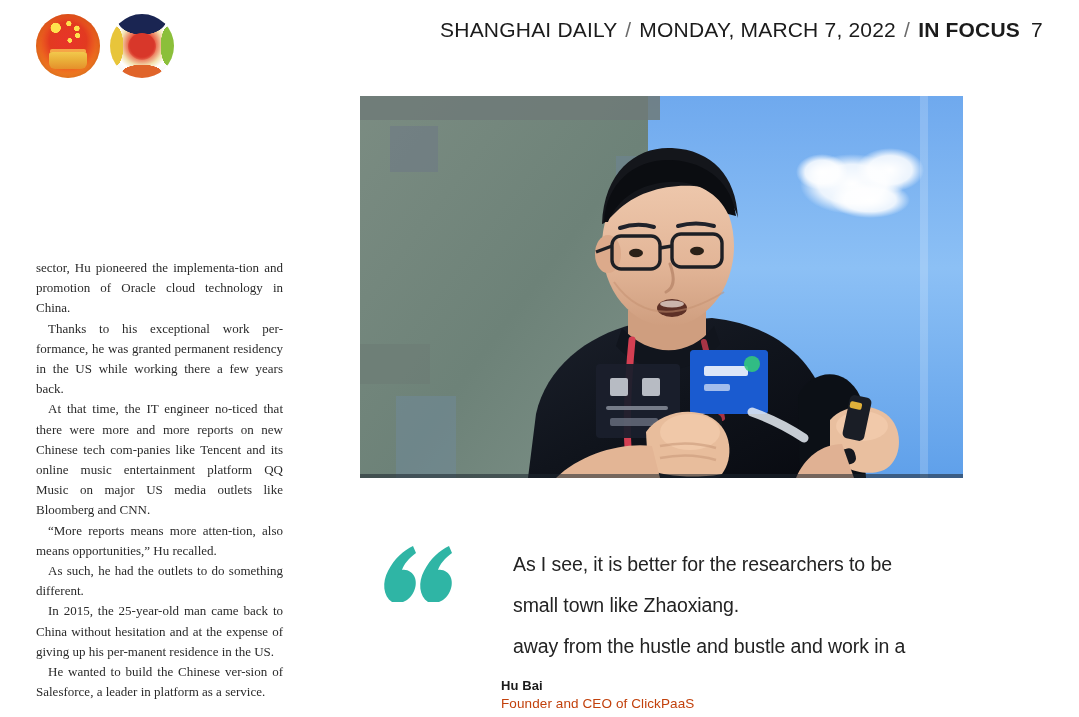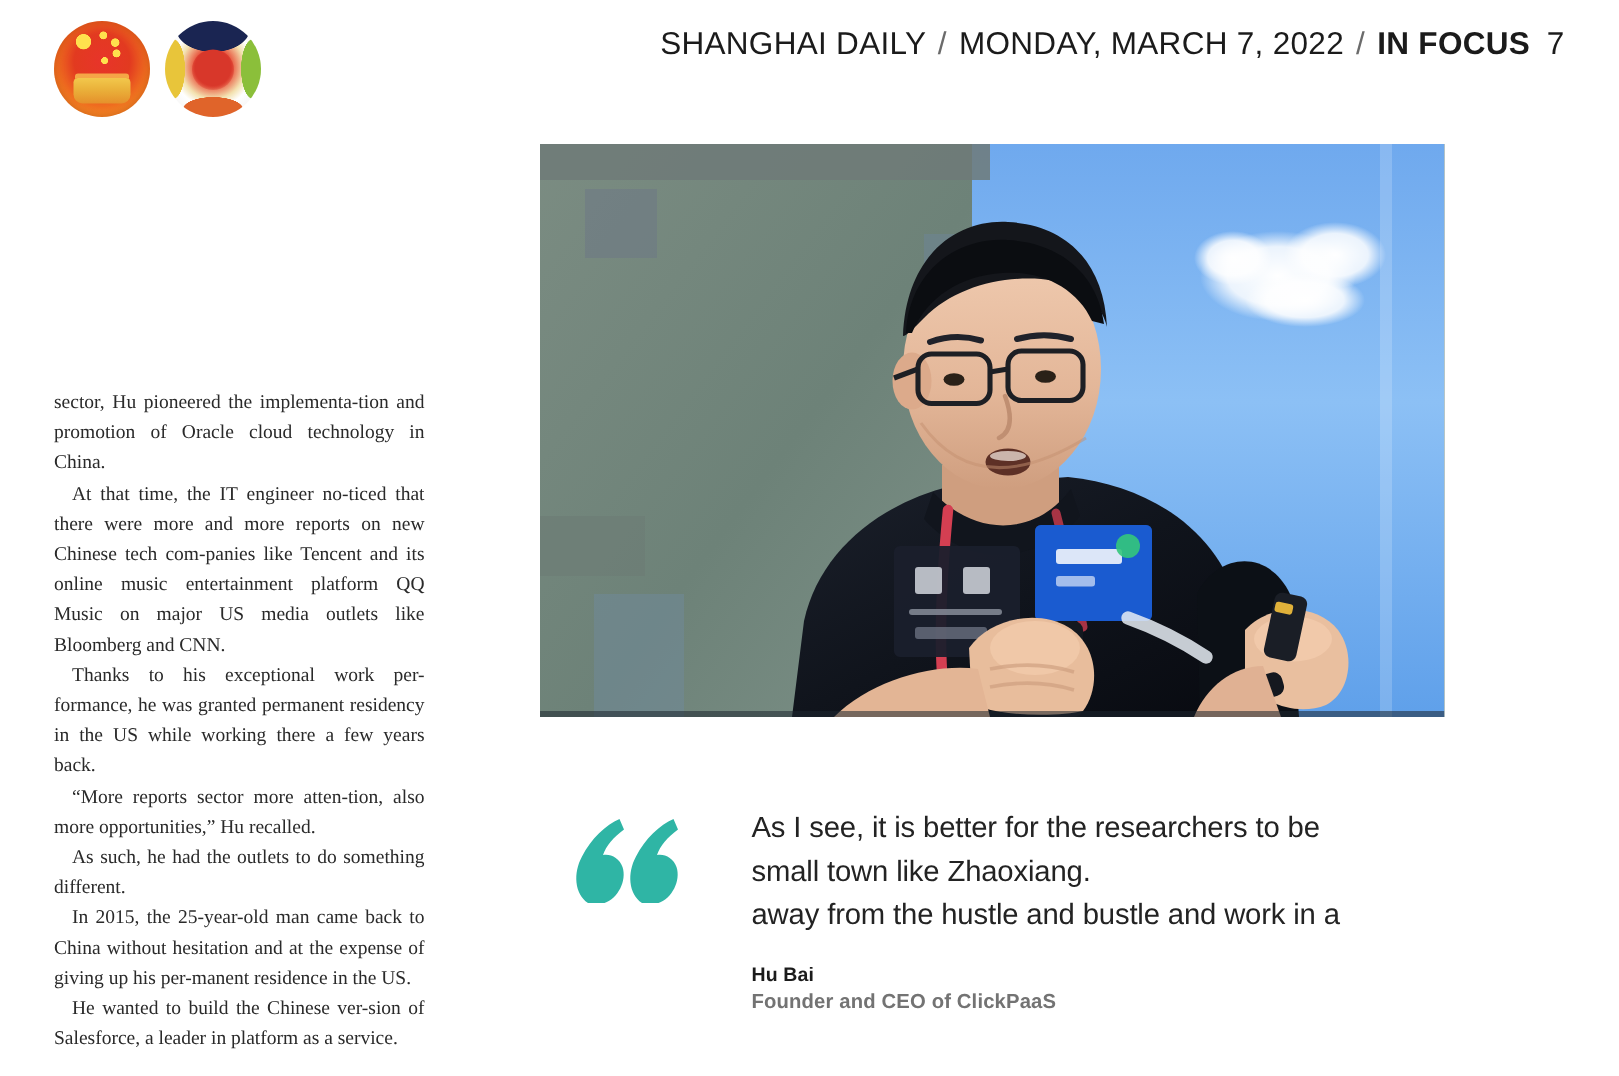--- a/index.html
+++ b/index.html
@@ -149,42 +149,42 @@
     top: 6px;
     width: 72px;
     height: 60px;
     color: #2fb5a5;
     line-height: 1;
   }
   .quote-body {
     margin-left: 119px;
   }
   .quote-text {
-    margin: 0;
+    margin: 12px;
     font-family: "Liberation Sans", sans-serif;
     font-size: 19.5px;
     line-height: 29px;
     color: #232323;
     letter-spacing: -.1px;
     font-weight: 400;
   }
   .attrib-name {
     margin: 17px 0 0 0;
     font-family: "Liberation Sans", sans-serif;
     font-size: 13px;
     font-weight: bold;
     color: #1b1b1b;
     letter-spacing: .1px;
   }
   .attrib-role {
     margin: 3px 0 0 0;
     font-family: "Liberation Sans", sans-serif;
     font-size: 13.5px;
-    font-weight: 700;
-    color: #737373;
+    font-weight: 400;
+    color: #c2410c;
     letter-spacing: .1px;
   }
 </style>
 </head>
 <body>
 
 <div class="masthead">
 
   <div class="emblems">
     <div class="emblem emblem-prc"></div>
@@ -197,23 +197,23 @@
     <span>MONDAY, MARCH 7, 2022</span>
     <span class="sep">/</span>
     <span class="infocus">IN FOCUS</span>
     <span class="pagenum">7</span>
   </div>
 
 </div>
 
 <div class="text-column">
   <p>sector, Hu pioneered the implementa-tion and promotion of Oracle cloud technology in China.</p>
+  <p class="indent">Thanks to his exceptional work per-formance, he was granted permanent residency in the US while working there a few years back.</p>
   <p class="indent">At that time, the IT engineer no-ticed that there were more and more reports on new Chinese tech com-panies like Tencent and its online music entertainment platform QQ Music on major US media outlets like Bloomberg and CNN.</p>
-  <p class="indent">Thanks to his exceptional work per-formance, he was granted permanent residency in the US while working there a few years back.</p>
-  <p class="indent">“More reports sector more atten-tion, also more opportunities,” Hu recalled.</p>
+  <p class="indent">“More reports means more atten-tion, also means opportunities,” Hu recalled.</p>
   <p class="indent">As such, he had the outlets to do something different.</p>
   <p class="indent">In 2015, the 25-year-old man came back to China without hesitation and at the expense of giving up his per-manent residence in the US.</p>
   <p class="indent">He wanted to build the Chinese ver-sion of Salesforce, a leader in platform as a service.</p>
 </div>
 
 <div class="photo">
   <svg class="photo-svg" viewBox="0 0 603 382" preserveAspectRatio="none">
     <defs>
       <linearGradient id="skyGrad" x1="0" y1="0" x2="0" y2="1">
         <stop offset="0%" stop-color="#6fa9ee"></stop>

